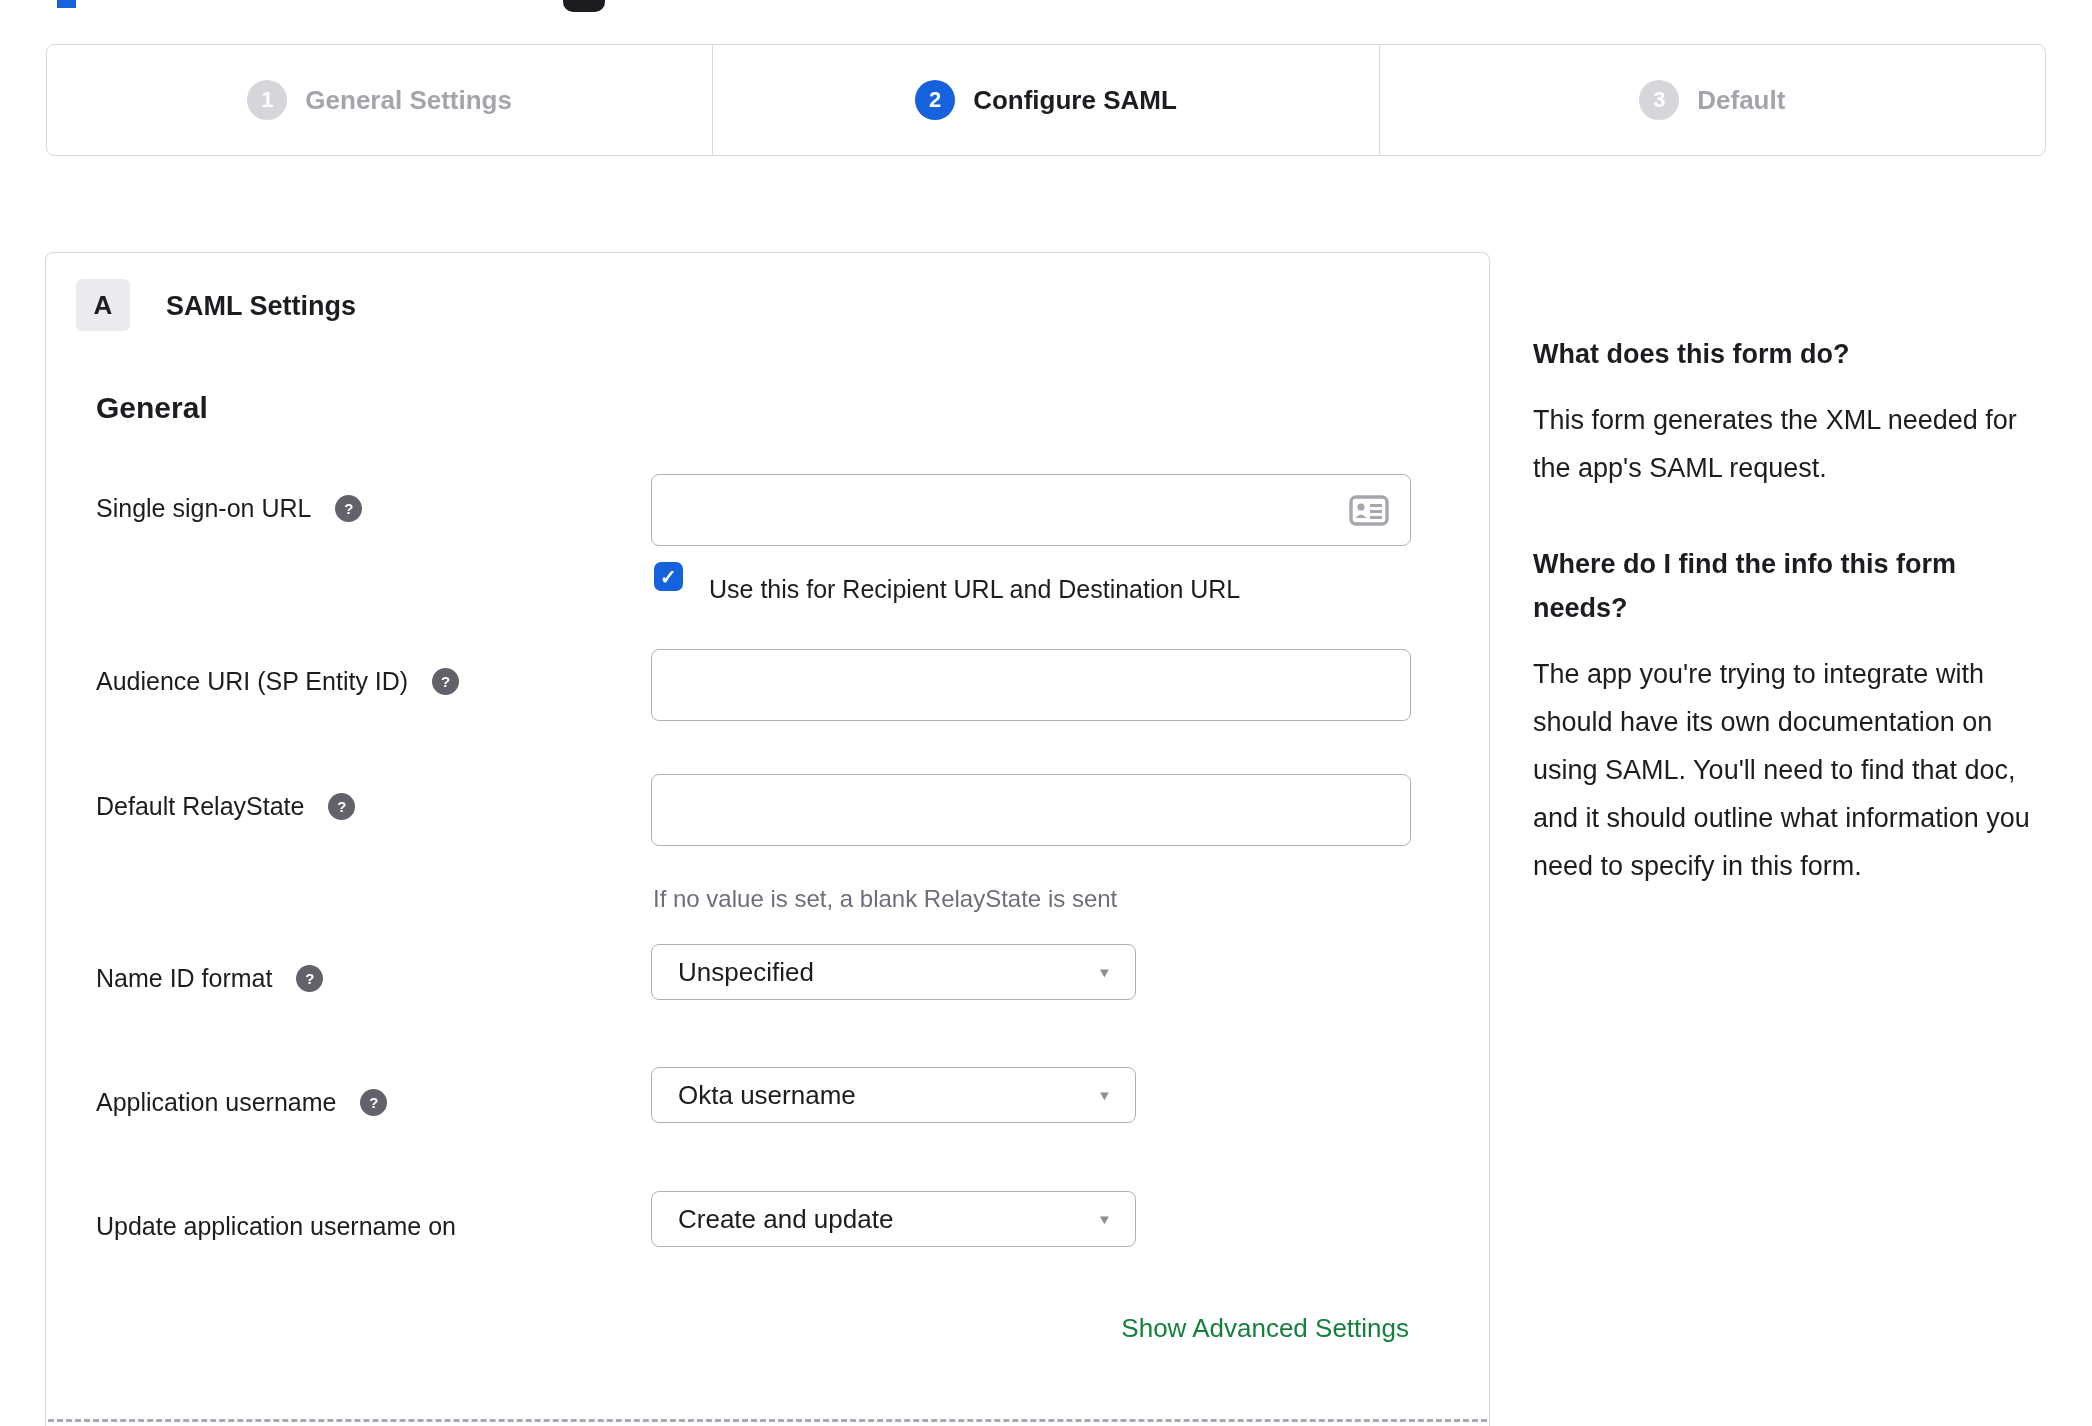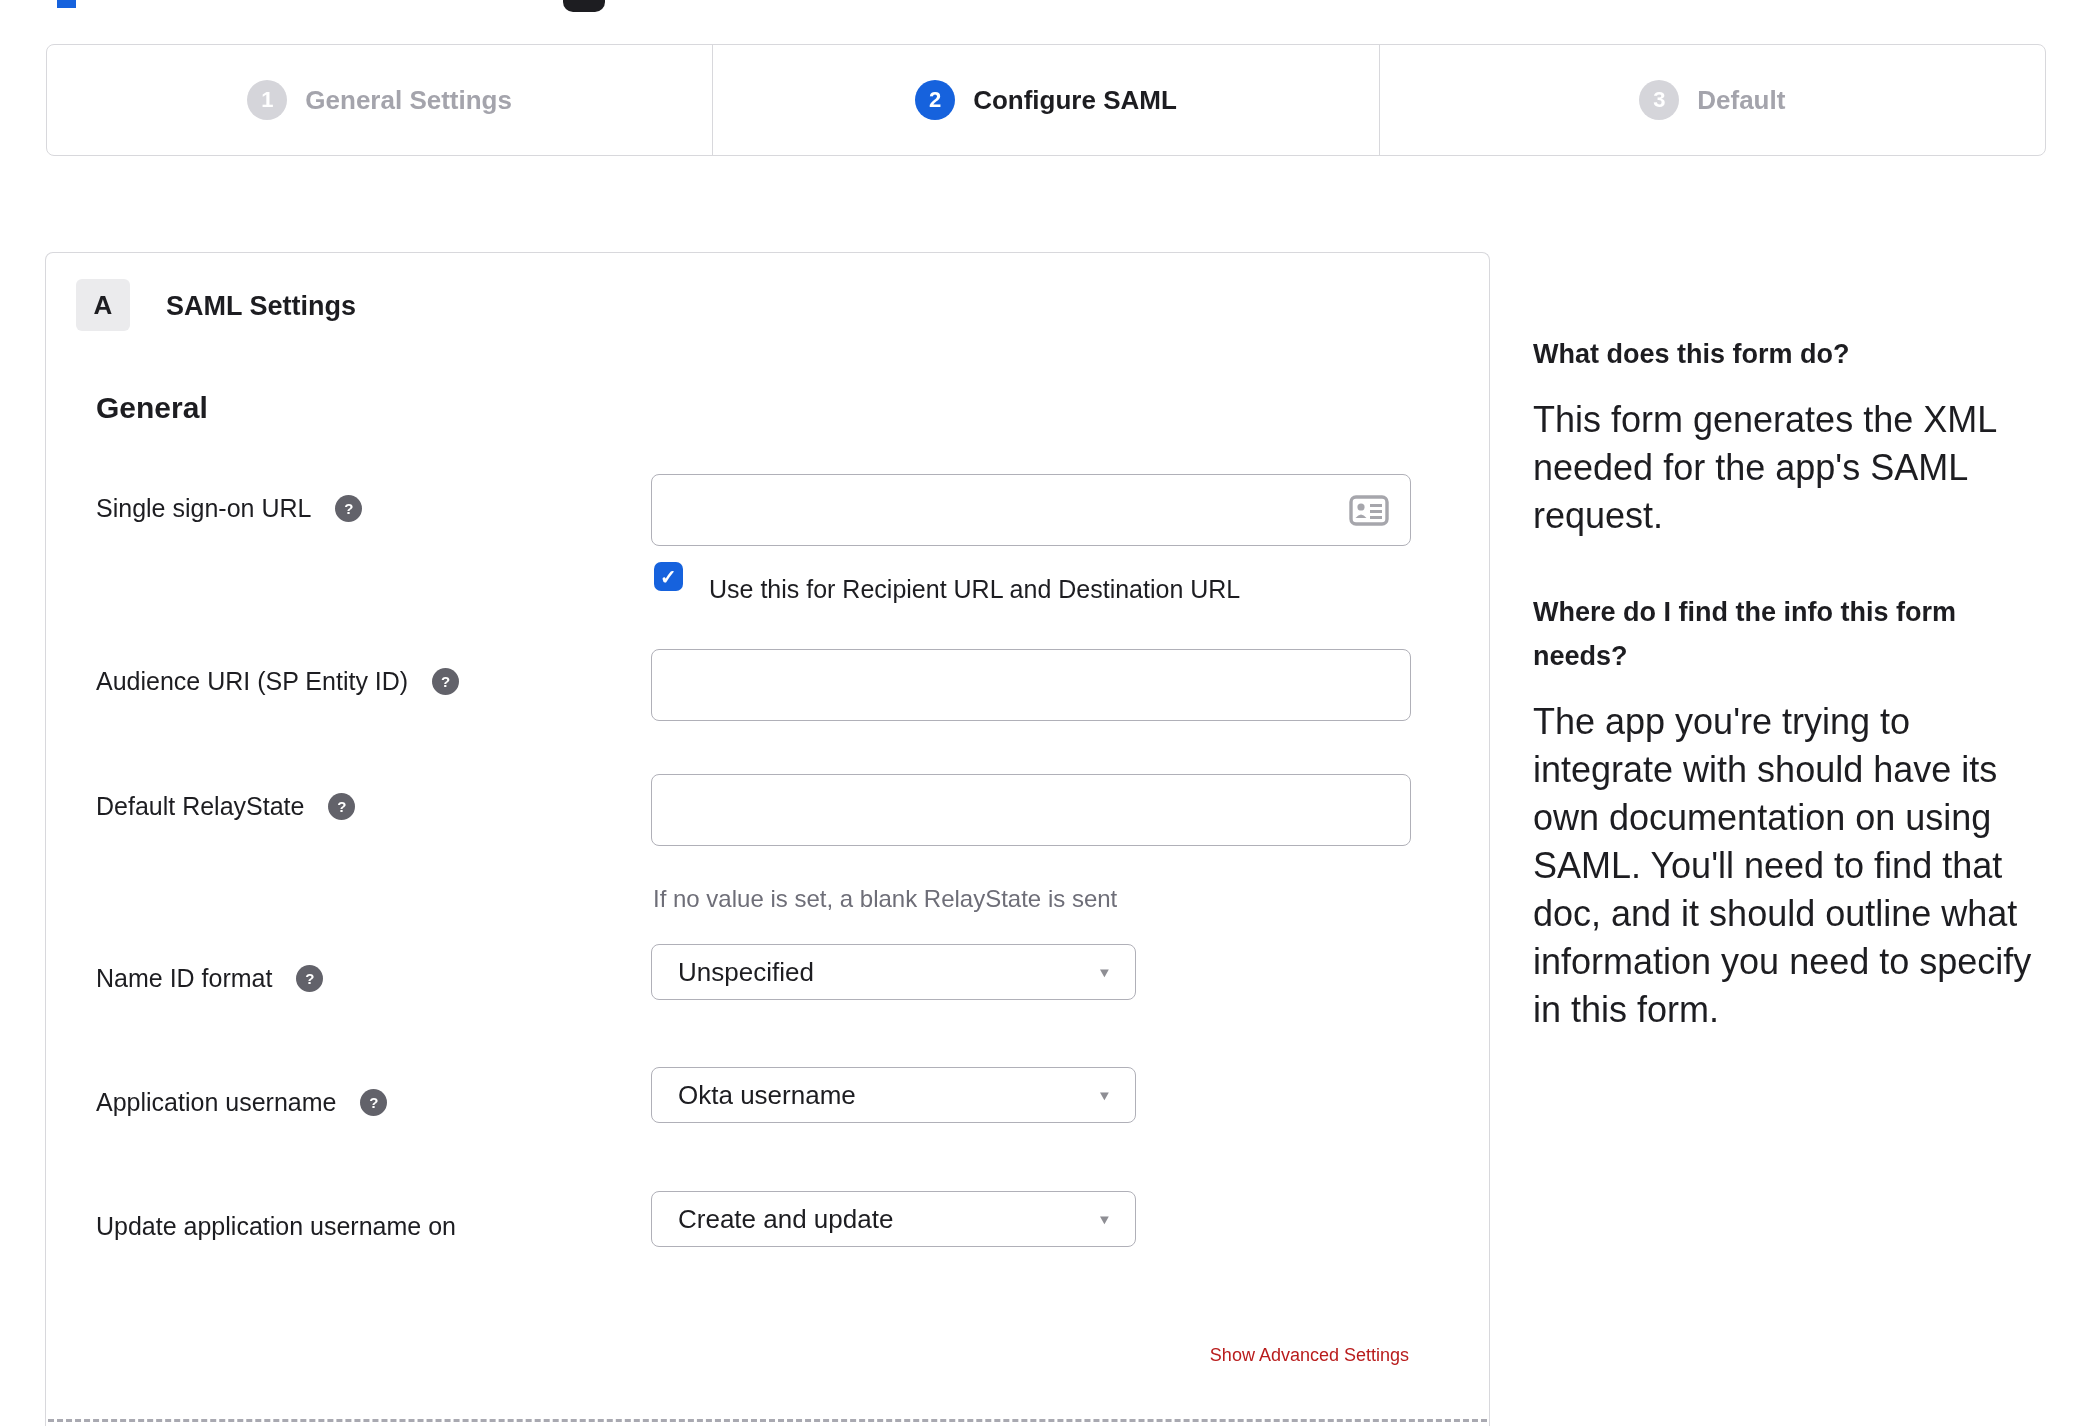--- a/index.html
+++ b/index.html
@@ -90,33 +90,33 @@
     padding: 0 26px; font-size: 26px; color: #1d1d21;
     cursor: pointer; position: absolute;
   }
   .select .caret {
     position: absolute; right: 24px; top: 50%;
     transform: translateY(-50%) scaleX(1.15);
     font-size: 13px; color: #8e8e94;
   }
 
   .advanced-link {
-    right: 80px; top: 1092px;
-    font-size: 18px; font-weight: 500; color: #b91c1c;
+    right: 80px; top: 1060px;
+    font-size: 26px; font-weight: 500; color: #15803d;
     text-decoration: none; cursor: pointer;
   }
   .dashed-sep {
     left: 2px; right: 2px; top: 1166px; height: 0;
     border-top: 3px dashed #a9a9b1;
   }
 
   
   .help-panel { left: 1533px; top: 332px; width: 508px; }
   .help-panel h3 { font-size: 27px; font-weight: bold; line-height: 44px; color: #1d1d21; }
-  .help-panel p { font-size: 36px; line-height: 48px; margin-top: 20px; color: #1d1d21; }
+  .help-panel p { font-size: 27px; line-height: 48px; margin-top: 20px; color: #1d1d21; }
   .help-panel .q2 { margin-top: 50px; }
 </style>
 </head>
 <body>
 
 <div class="abs sliver-blue"></div>
 <div class="abs sliver-dark"></div>
 
 <div class="abs stepper">
   <div class="step">

